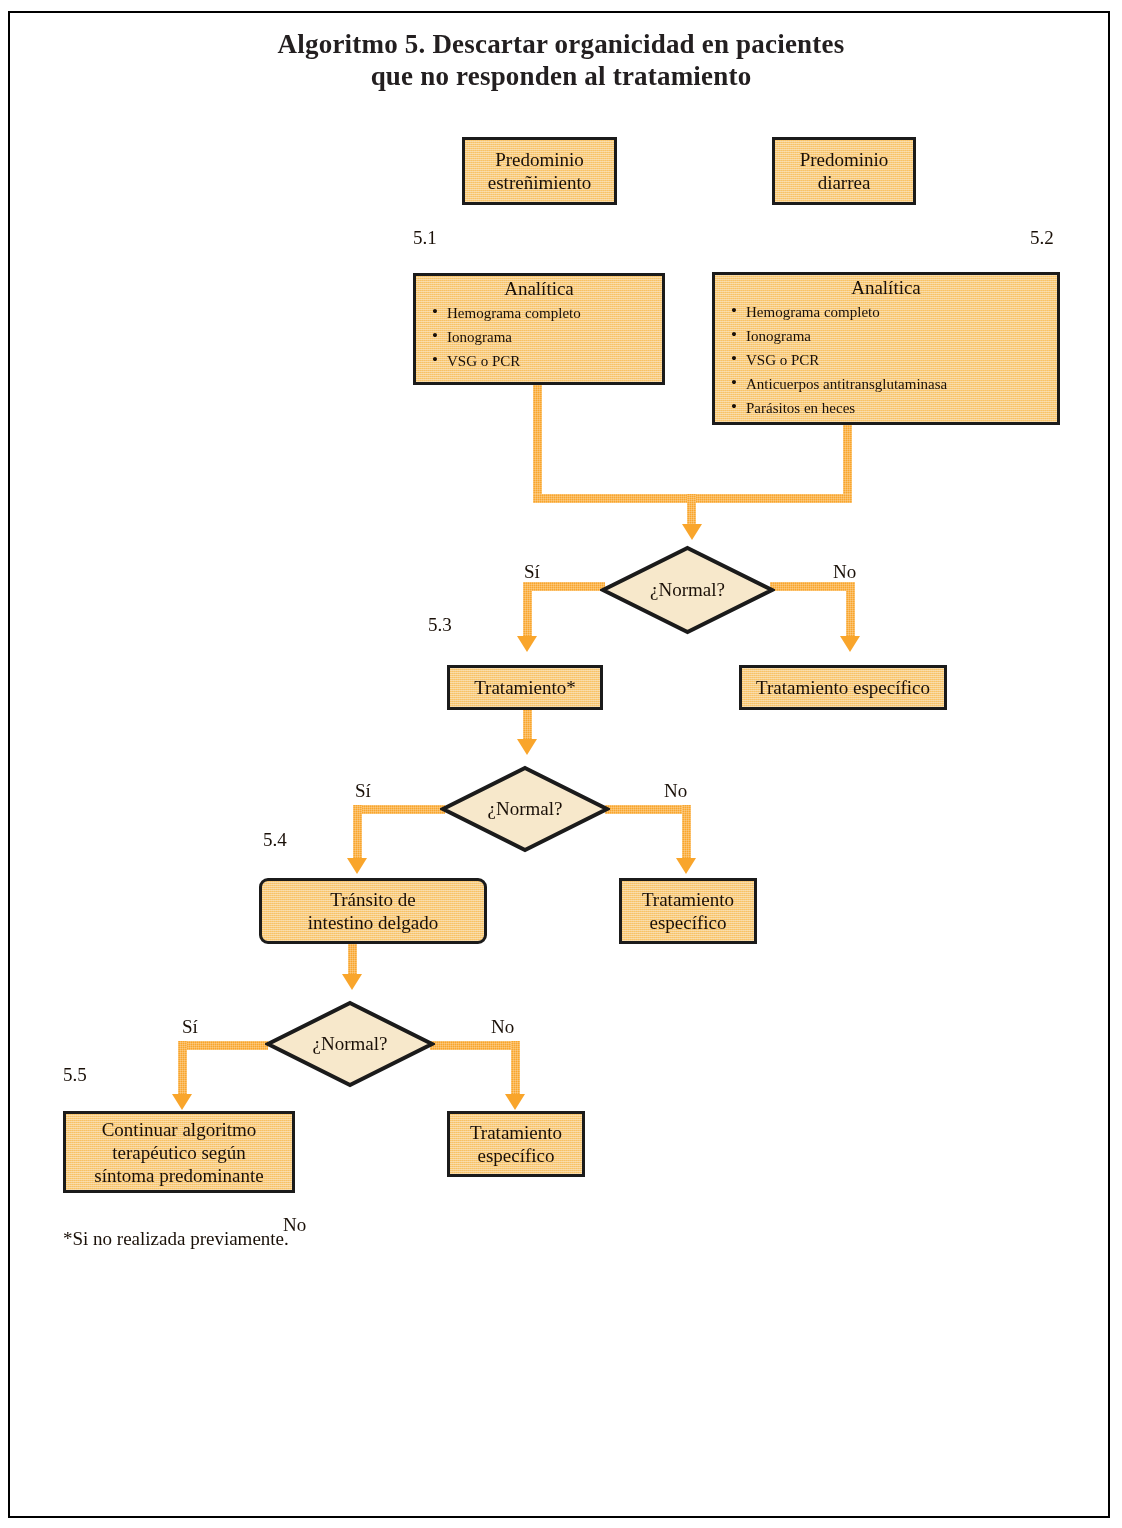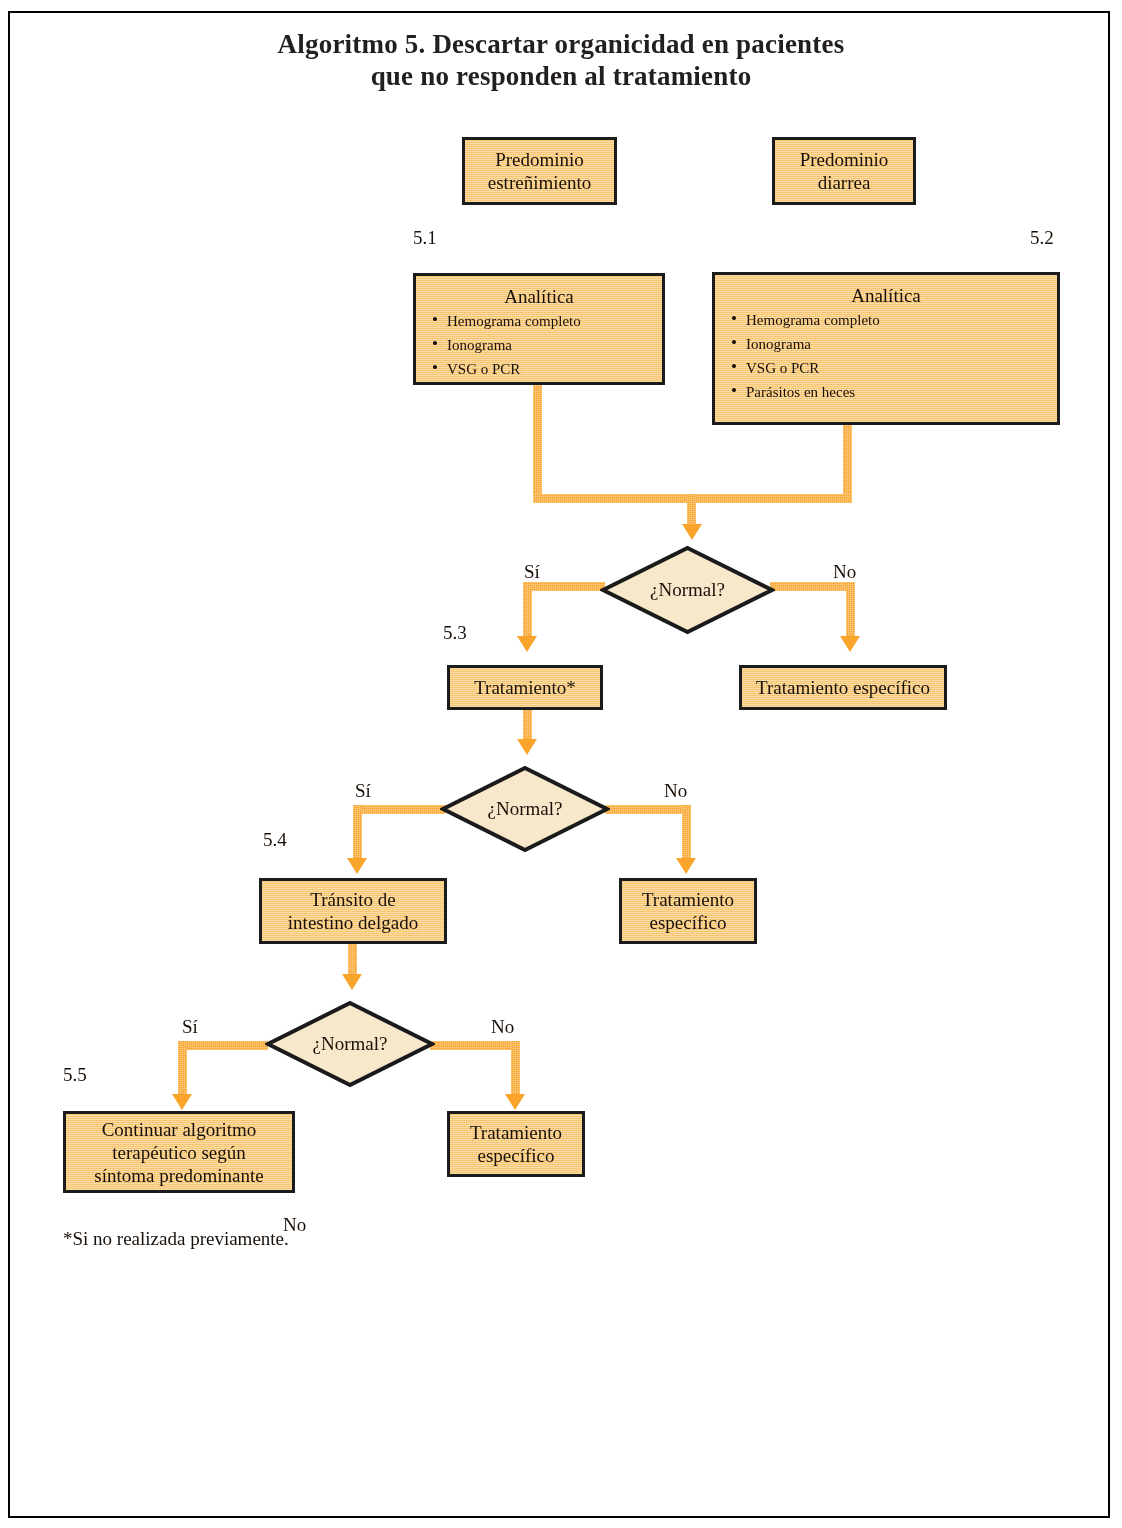--- a/index.html
+++ b/index.html
@@ -56,21 +56,21 @@
     text-align: center;
     font-size: 19px;
     line-height: 23px;
     color: #1a1008;
     z-index: 3;
   }
   .node .inner { width: 100%; }
 
   .node.listbox {
     display: block;
-    padding-top: 9px;
+    padding-top: 1px;
   }
   .node.listbox .hdr {
     text-align: center;
     font-size: 19px;
     line-height: 23px;
     margin-bottom: 1px;
   }
   .node.listbox ul {
     list-style: none;
     margin: 0;
@@ -215,39 +215,40 @@
 
   <div class="node" style="left:772px; top:137px; width:144px; height:68px;">
     <div class="inner">
       <div>Predominio</div>
       <div>diarrea</div>
     </div>
   </div>
 
   <div class="stepnum" style="left:413px; top:227px;">5.1</div>
   <div class="stepnum" style="left:1030px; top:227px;">5.2</div>
-  <div class="stepnum" style="left:443px; top:614px;margin-top:8px;">5.3</div>
+  <div class="stepnum" style="left:428px; top:614px;">5.3</div>
   <div class="stepnum" style="left:263px; top:829px;">5.4</div>
   <div class="stepnum" style="left:63px; top:1064px;">5.5</div>
 
   <div class="node listbox" style="left:413px; top:273px; width:252px; height:112px;">
     <div class="hdr">Analítica</div>
     <ul>
       <li>Hemograma completo</li>
       <li>Ionograma</li>
       <li>VSG o PCR</li>
     </ul>
   </div>
 
   <div class="node listbox" style="left:712px; top:272px; width:348px; height:153px;">
     <div class="hdr">Analítica</div>
     <ul>
       <li>Hemograma completo</li>
       <li>Ionograma</li>
       <li>VSG o PCR</li>
+      <li>Anticuerpos antitransglutaminasa</li>
       <li>Parásitos en heces</li>
     </ul>
   </div>
 
   <div class="diamond" style="left:600px; top:545px; width:175px; height:90px;">
     <svg width="175" height="90" viewBox="0 0 175 90">
       <polygon points="87.5,3 172,45 87.5,87 3,45" fill="#f7e8cb" stroke="#1b1b1b" stroke-width="4"></polygon>
     </svg>
     <div class="dlabel">¿Normal?</div>
   </div>
@@ -264,21 +265,21 @@
 
   <div class="diamond" style="left:440px; top:765px; width:170px; height:88px;">
     <svg width="170" height="88" viewBox="0 0 170 88">
       <polygon points="85,3 167,44 85,85 3,44" fill="#f7e8cb" stroke="#1b1b1b" stroke-width="4"></polygon>
     </svg>
     <div class="dlabel">¿Normal?</div>
   </div>
   <div class="label" style="left:355px; top:780px;">Sí</div>
   <div class="label" style="left:664px; top:780px;">No</div>
 
-  <div class="node" style="left:259px; top:878px; width:188px; height:66px;">
+  <div class="node" style="left:259px; top:878px; width:228px; height:66px;border-radius:9px;">
     <div class="inner">
       <div>Tránsito de</div>
       <div>intestino delgado</div>
     </div>
   </div>
 
   <div class="node" style="left:619px; top:878px; width:138px; height:66px;">
     <div class="inner">
       <div>Tratamiento</div>
       <div>específico</div>

